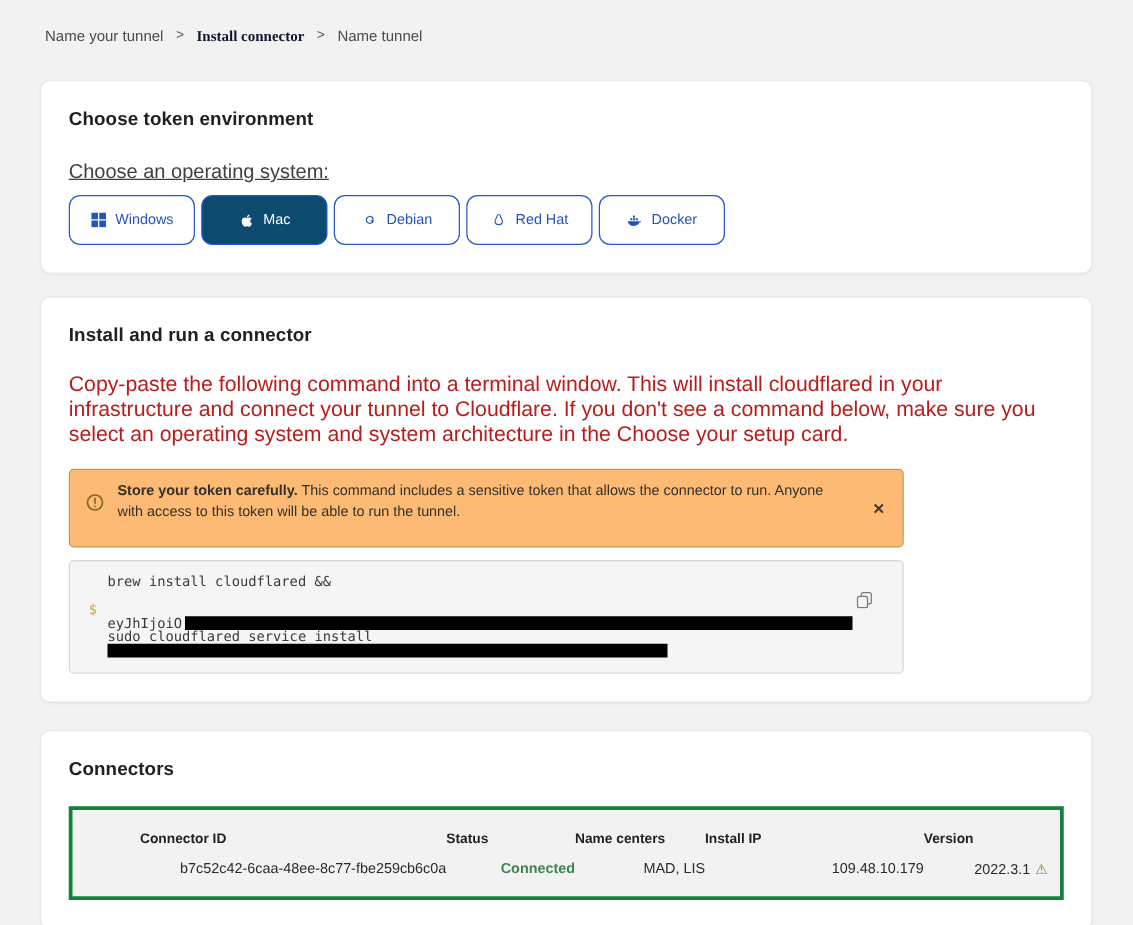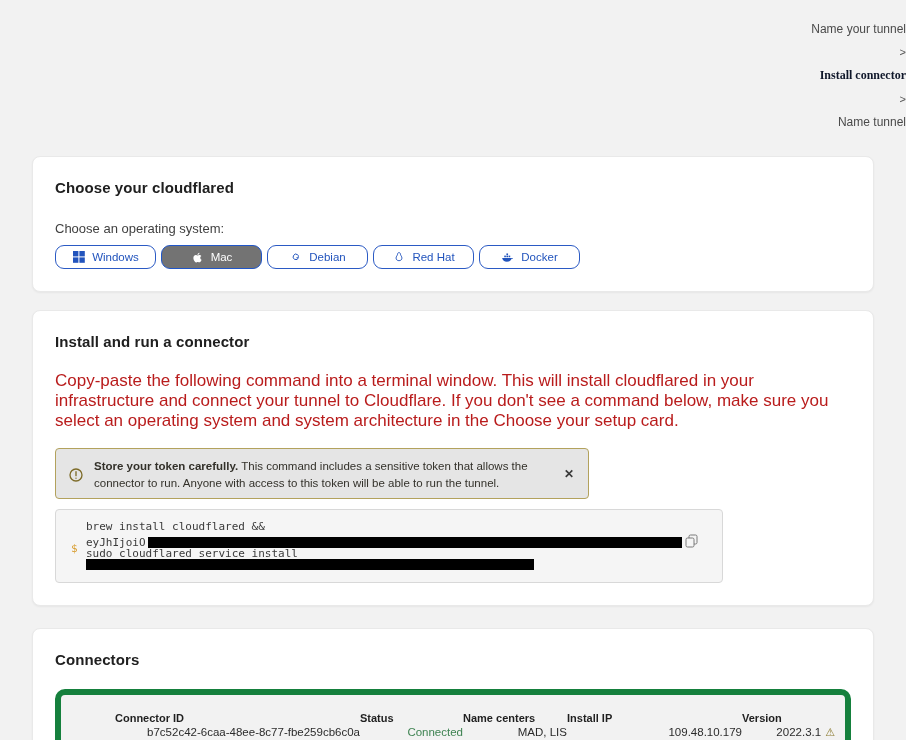--- a/index.html
+++ b/index.html
@@ -4,87 +4,87 @@
 <style>
   * { box-sizing: border-box; }
   html, body { margin: 0; padding: 0; }
   body {
     width: 906px; height: 740px; overflow: hidden;
     background: #f2f2f2;
     font-family: "Liberation Sans", sans-serif;
     color: #222;
   }
   
-  .breadcrumb { padding: 22px 0 0 36px; display: flex; align-items: flex-end; gap: 10px; font-size: 12px; color: #4a4a4a; flex-direction: column; }
+  .breadcrumb { padding: 22px 0 0 36px; display: flex; align-items: flex-start; gap: 10px; font-size: 12px; color: #4a4a4a; }
   .crumb { cursor: pointer; }
   .crumb.active { font-weight: 700; color: #0f172a; font-family: Liberation Serif, serif; }
   .sep { color: #555; font-size: 11px; }
 
   
   .card {
     background: #fff; border: 1px solid #e9e9e9; border-radius: 8px;
     margin: 0 32px; padding: 22px;
     box-shadow: 0 1px 2px rgba(0,0,0,0.05);
   }
   .card-title { margin: 0; font-size: 15px; font-weight: 700; color: #202020; letter-spacing: .1px; }
   #env-card { margin-top: 27px; }
   #install-card { margin-top: 18px; }
   #connectors-card { margin-top: 22px; }
 
   
-  .os-label { font-size: 13px; color: #3f3f3f; margin: 25px 0 9px; }
+  .os-label { font-size: 16px; color: #3f3f3f; margin: 25px 0 9px; text-decoration: underline; }
   .os-row { display: flex; gap: 5px; }
   .os-btn {
-    width: 101px; height: 24px; border: 1px solid #2b5ac4; border-radius: 9px;
+    width: 101px; height: 40px; border: 1px solid #2b5ac4; border-radius: 9px;
     background: #fff; color: #2254bd; font-size: 11.5px; font-family: inherit;
     display: flex; align-items: center; justify-content: center; gap: 7px;
     cursor: pointer; padding: 0;
   }
-  .os-btn.selected { background: #737373; border-color: #2056c9; color: #fff; }
+  .os-btn.selected { background: #0c4a6e; border-color: #2056c9; color: #fff; }
   .os-ico { display: inline-flex; width: 13px; height: 13px; align-items: center; justify-content: center; }
   .os-ico svg { display: block; }
 
   
   .card-desc { font-size: 17px; line-height: 20px; color: #b91c1c; margin: 21px 0 0; max-width: 798px; }
   .warn-banner {
-    position: relative; margin-top: 17px; width: 534px;
-    background: #e5e5e5; border: 1px solid #b3a25d; border-radius: 4px;
-    padding: 9px 34px 6px 12px; display: flex; align-items: center; gap: 10px;
+    position: relative; margin-top: 17px; width: 668px;
+    background: #fdba74; border: 1px solid #b3a25d; border-radius: 4px;
+    padding: 9px 34px 18px 12px; display: flex; align-items: center; gap: 10px;
   }
   .warn-text { font-size: 11.5px; line-height: 17px; color: #33312a; max-width: 578px; }
   .warn-title { font-weight: 700; }
   .warn-close {
     position: absolute; right: 12px; top: 50%; transform: translateY(-50%);
     background: none; border: none; padding: 2px; font-size: 12px; font-weight: 700;
     color: #3a3a3a; cursor: pointer; line-height: 1;
   }
   .codeblock {
     position: relative; margin-top: 10px; width: 668px;
     background: #f5f5f5; border: 1px solid #d8d8d8; border-radius: 4px;
     padding: 11px 46px 12px 30px;
     font-family: "DejaVu Sans Mono", monospace; font-size: 11px; line-height: 11px; color: #3a3a3a;
   }
   .code-line { white-space: nowrap; }
-  .line-1 { margin-bottom: 5px; }
+  .line-1 { margin-bottom: 22px; }
   .prompt { position: absolute; left: 15px; top: 33px; color: #d9a036; }
   .redact { display: inline-block; background: #000; height: 11px; vertical-align: bottom; }
   .bar-1 { width: 534px; margin-left: 2px; }
   .bar-2 { width: 448px; }
   .copy-btn { position: absolute; right: 24px; top: 24px; background: none; border: none; padding: 0; cursor: pointer; }
 
   
   .connectors-table {
-    margin-top: 21px; background: #f2f2f2; border: 6px solid #15803d; border-radius: 10px;
+    margin-top: 21px; background: #f2f2f2; border: 3px solid #15803d; border-radius: 0;
     padding: 17px 10px 15px 54px;
-    display: grid; grid-template-columns: 245px 103px 104px 175px auto; row-gap: 2px;
+    display: grid; grid-template-columns: 245px 103px 104px 175px auto; row-gap: 12px;
     font-size: 11.5px;
   }
   .th { font-weight: 700; font-size: 11px; color: #1f1f1f; }
   .td { color: #2b2b2b; text-align: right; }
-  .status-connected { color: #3f8352; }
+  .status-connected { color: #3f8352; font-weight: bold; }
   .warn-tri { color: #8a7a2e; font-size: 11px; margin-left: 4px; }
 
   
   .next-btn {
     display: block; margin: 22px 0 0 32px; width: 65px; height: 28px;
     background: #2056c9; color: #fff; border: none; border-radius: 4px;
     font-size: 12px; font-family: inherit; cursor: pointer;
   }
 </style>
 </head>
@@ -92,21 +92,21 @@
 
 <nav class="breadcrumb">
   <span class="crumb">Name your tunnel</span>
   <span class="sep">&gt;</span>
   <span class="crumb active">Install connector</span>
   <span class="sep">&gt;</span>
   <span class="crumb">Name tunnel</span>
 </nav>
 
 <section class="card" id="env-card">
-  <h2 class="card-title">Choose your cloudflared</h2>
+  <h2 class="card-title">Choose token environment</h2>
   <div class="os-label">Choose an operating system:</div>
   <div class="os-row">
     <button class="os-btn">
       <span class="os-ico">
         <svg width="12" height="12" viewBox="0 0 12 12">
             <rect x="0" y="0" width="5.4" height="5.4" fill="currentColor"></rect>
             <rect x="6.4" y="0" width="5.4" height="5.4" fill="currentColor"></rect>
             <rect x="0" y="6.4" width="5.4" height="5.4" fill="currentColor"></rect>
             <rect x="6.4" y="6.4" width="5.4" height="5.4" fill="currentColor"></rect>
           </svg>

